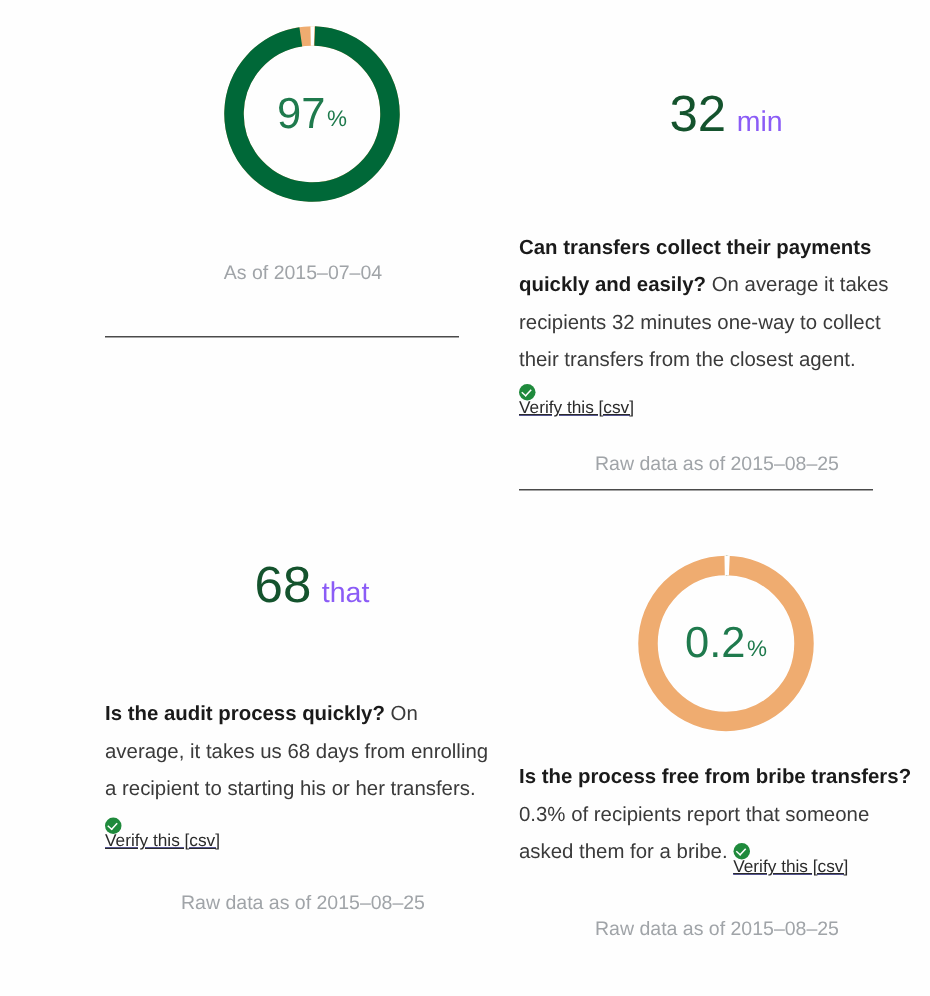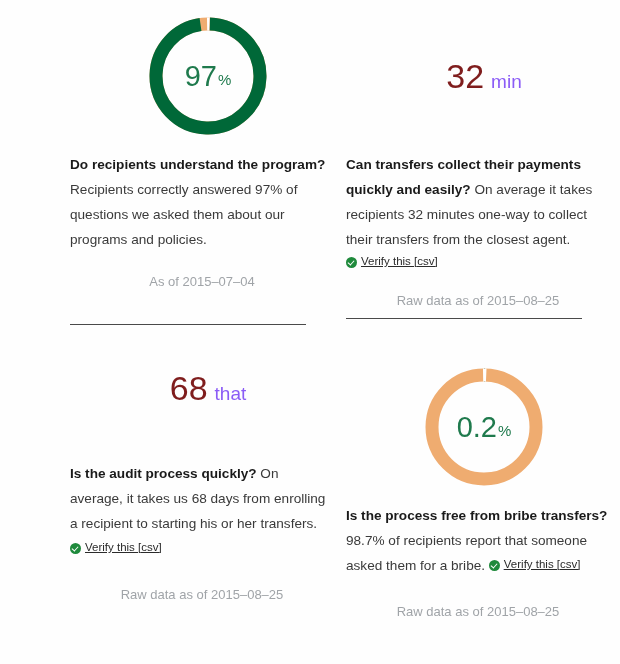--- a/index.html
+++ b/index.html
@@ -66,21 +66,21 @@
   }
 
   .bignum-row {
     display: flex;
     align-items: baseline;
     justify-content: center;
   }
   .bignum {
     font-size: 34px;
     font-weight: 300;
-    color: #7f1d1d;
+    color: #14532d;
     letter-spacing: 0px;
   }
   .bigunit {
     font-size: 19px;
     font-weight: 300;
     color: #8b5cf6;
     margin-left: 7px;
   }
 
   
@@ -89,23 +89,23 @@
     line-height: 25px;
     color: #3a3a3a;
     padding-right: 12px;
   }
   .body .q {
     font-weight: bold;
     color: #1a1a1a;
   }
   .verify {
     display: inline-flex;
-    align-items: center;
     white-space: nowrap;
     vertical-align: baseline;
+    flex-direction: column;
   }
   .verify .check {
     display: inline-block;
     width: 11px;
     height: 11px;
     border-radius: 50%;
     background: #1f8a3c;
     position: relative;
     margin-right: 4px;
     top: 1px;
@@ -158,23 +158,20 @@
           <circle cx="62" cy="62" r="52" fill="none" stroke="#efac70" stroke-width="13"></circle>
           <circle cx="62" cy="62" r="52" fill="none" stroke="#006838" stroke-width="13" stroke-dasharray="316.9 10.8" stroke-dashoffset="0" transform="rotate(-88 62 62)"></circle>
           <circle cx="62" cy="62" r="52" fill="none" stroke="#ffffff" stroke-width="13" stroke-dasharray="2.4 324" transform="rotate(-91 62 62)"></circle>
         </svg>
         <div class="donut-label">
           <span class="donut-num">97</span>
             <span class="donut-unit">%</span>
         </div>
       </div>
     </div>
-    <div class="body">
-      <span class="q">Do recipients understand the program?</span><span> Recipients correctly answered 97% of questions we asked them about our programs and policies.</span>
-    </div>
     <div class="stamp pad-top-1" style="padding-top:22px">As of 2015–07–04</div>
     <div style="padding-top:35px;padding-bottom:26px">
       <hr class="divider">
     </div>
   </div>
 
   <div class="cell right">
     <div class="visual">
       <div class="bignum-row">
         <span class="bignum">32</span>
@@ -220,21 +217,21 @@
           <circle cx="62" cy="62" r="52" fill="none" stroke="#006838" stroke-width="13" stroke-dasharray="0.98 326" transform="rotate(-90 62 62)"></circle>
           <circle cx="62" cy="62" r="52" fill="none" stroke="#ffffff" stroke-width="13" stroke-dasharray="3.2 323.5" transform="rotate(-91 62 62)"></circle>
         </svg>
         <div class="donut-label">
           <span class="donut-num">0.2</span>
             <span class="donut-unit">%</span>
         </div>
       </div>
     </div>
     <div class="body">
-      <span class="q">Is the process free from bribe transfers?</span><span> 98.7% of recipients report that someone asked them for a bribe. </span><a class="verify" href="#">
+      <span class="q">Is the process free from bribe transfers?</span><span> 0.3% of recipients report that someone asked them for a bribe. </span><a class="verify" href="#">
           <span class="check"></span>
           <span class="vlabel">Verify this [csv]</span>
         </a>
     </div>
     <div class="stamp" style="padding-top:26px">Raw data as of 2015–08–25</div>
   </div>
 
 </div>
 
 </body></html>

